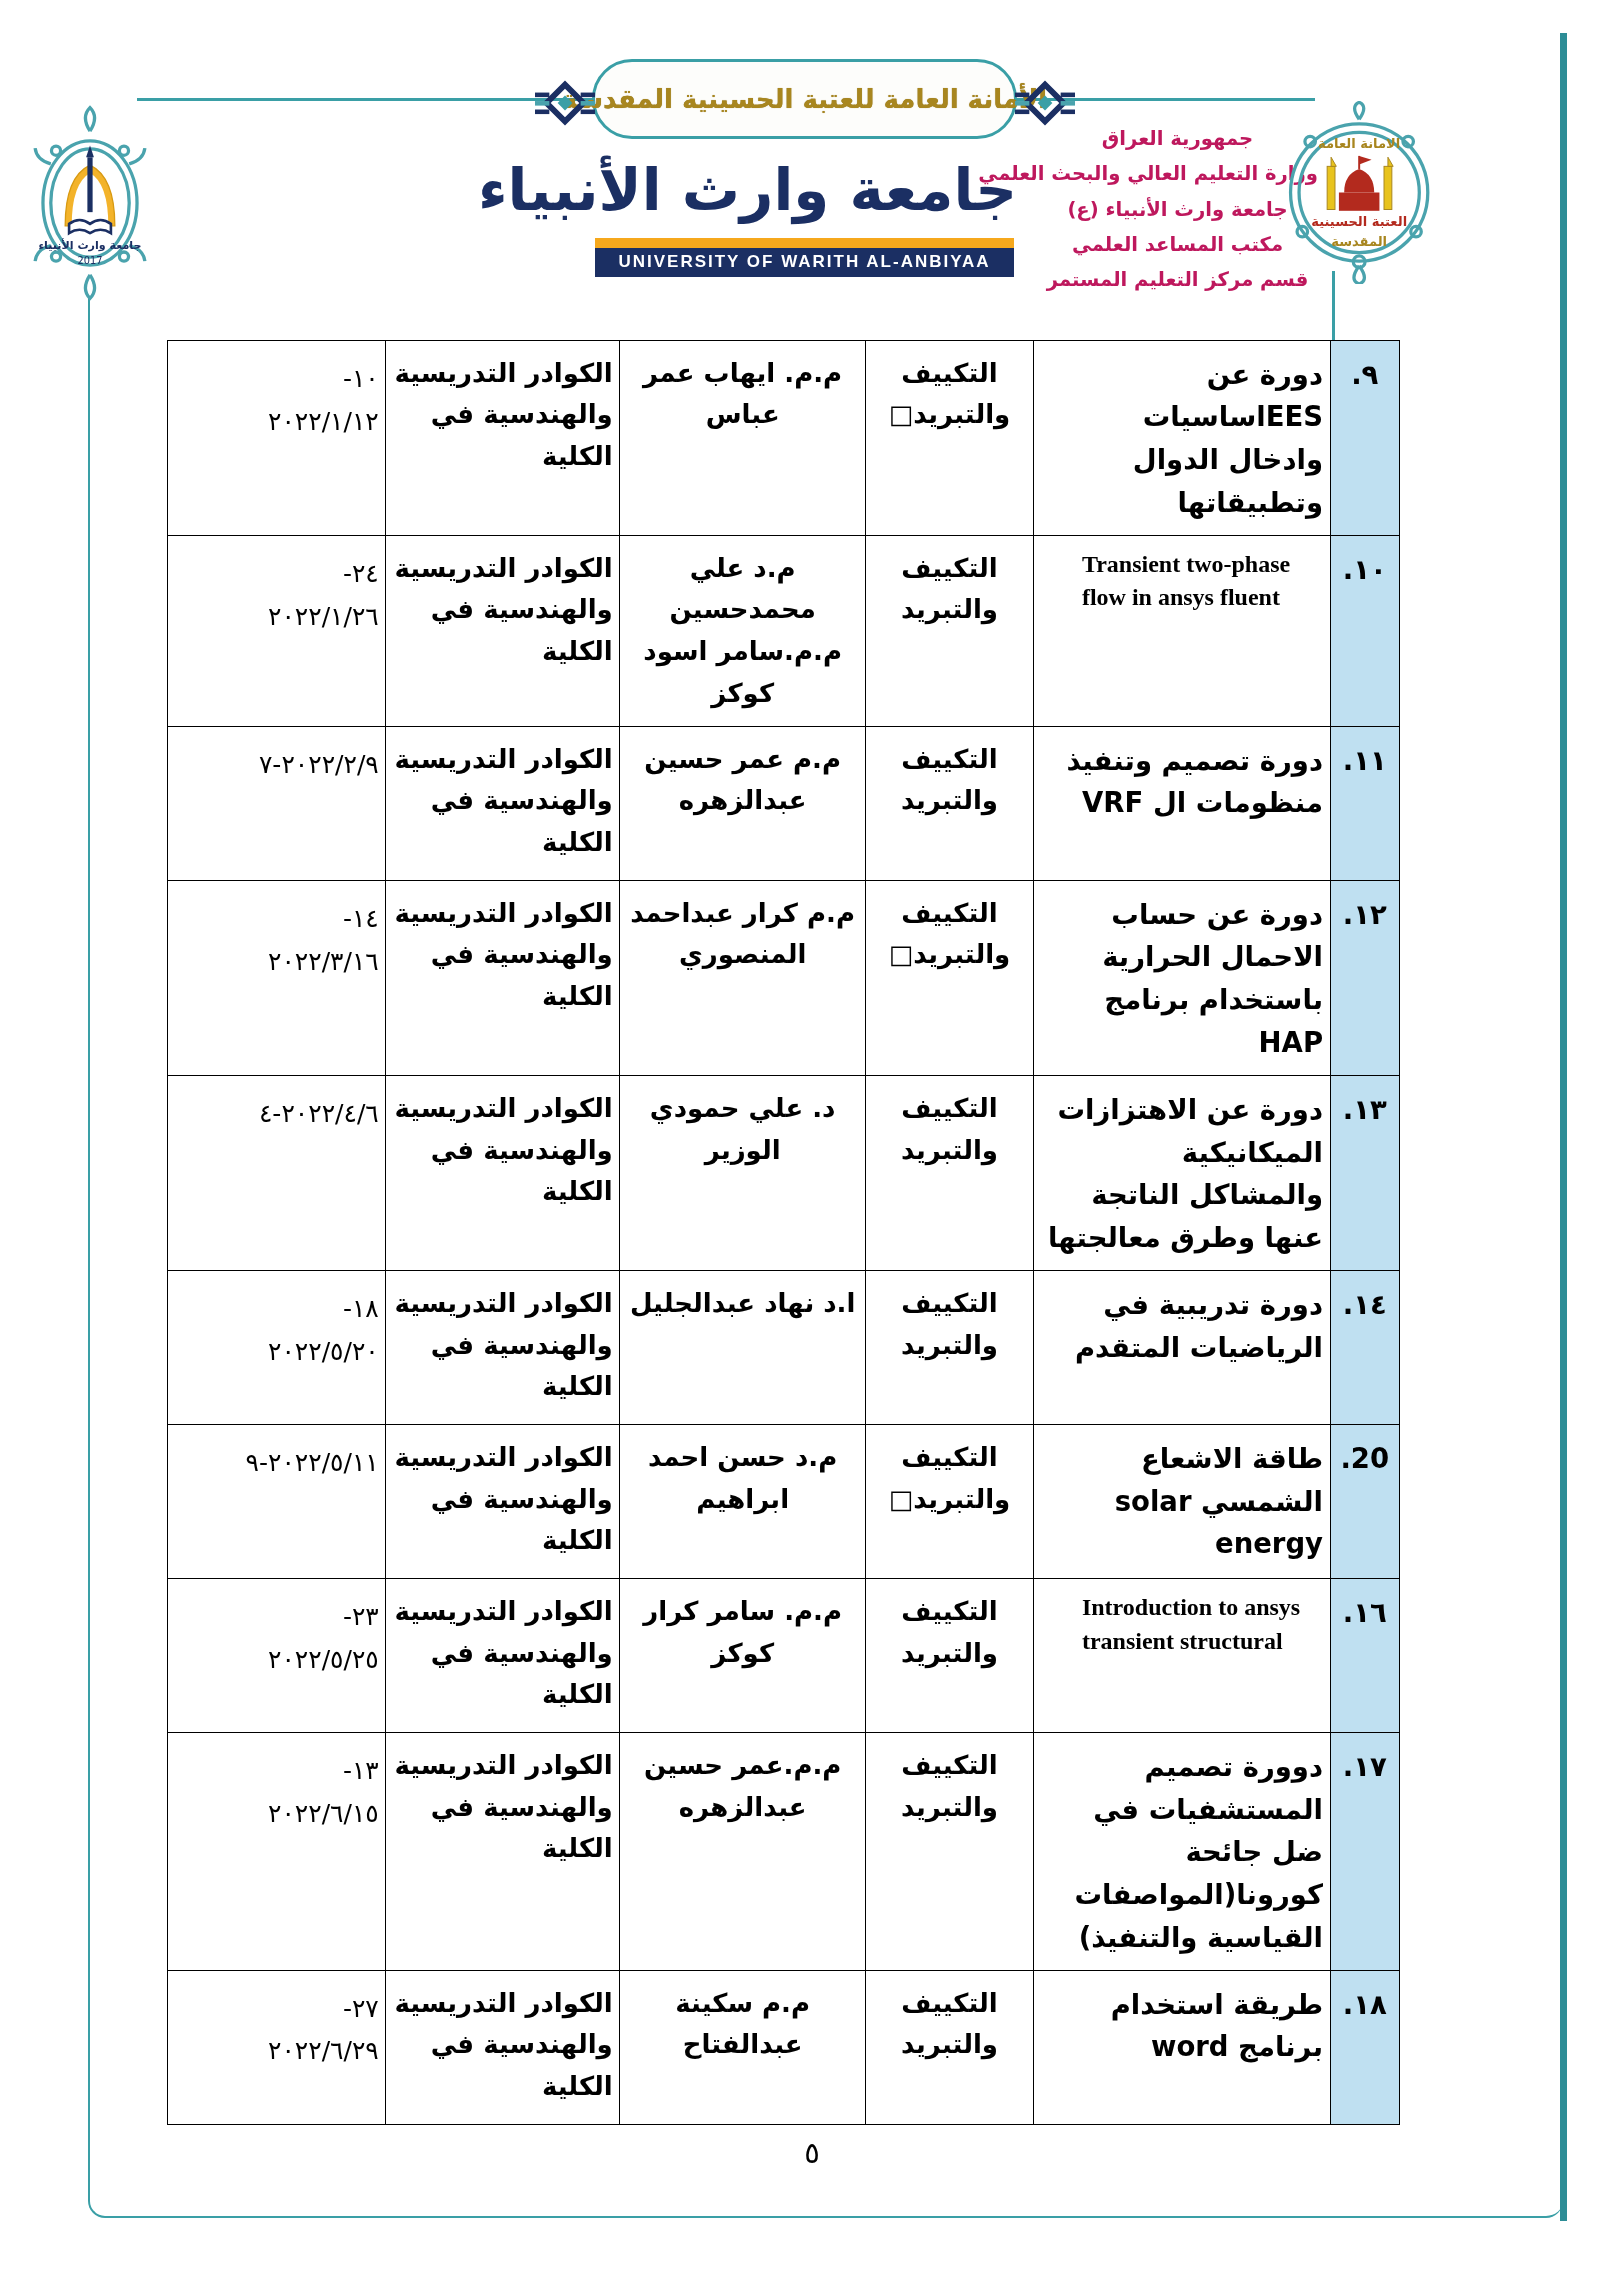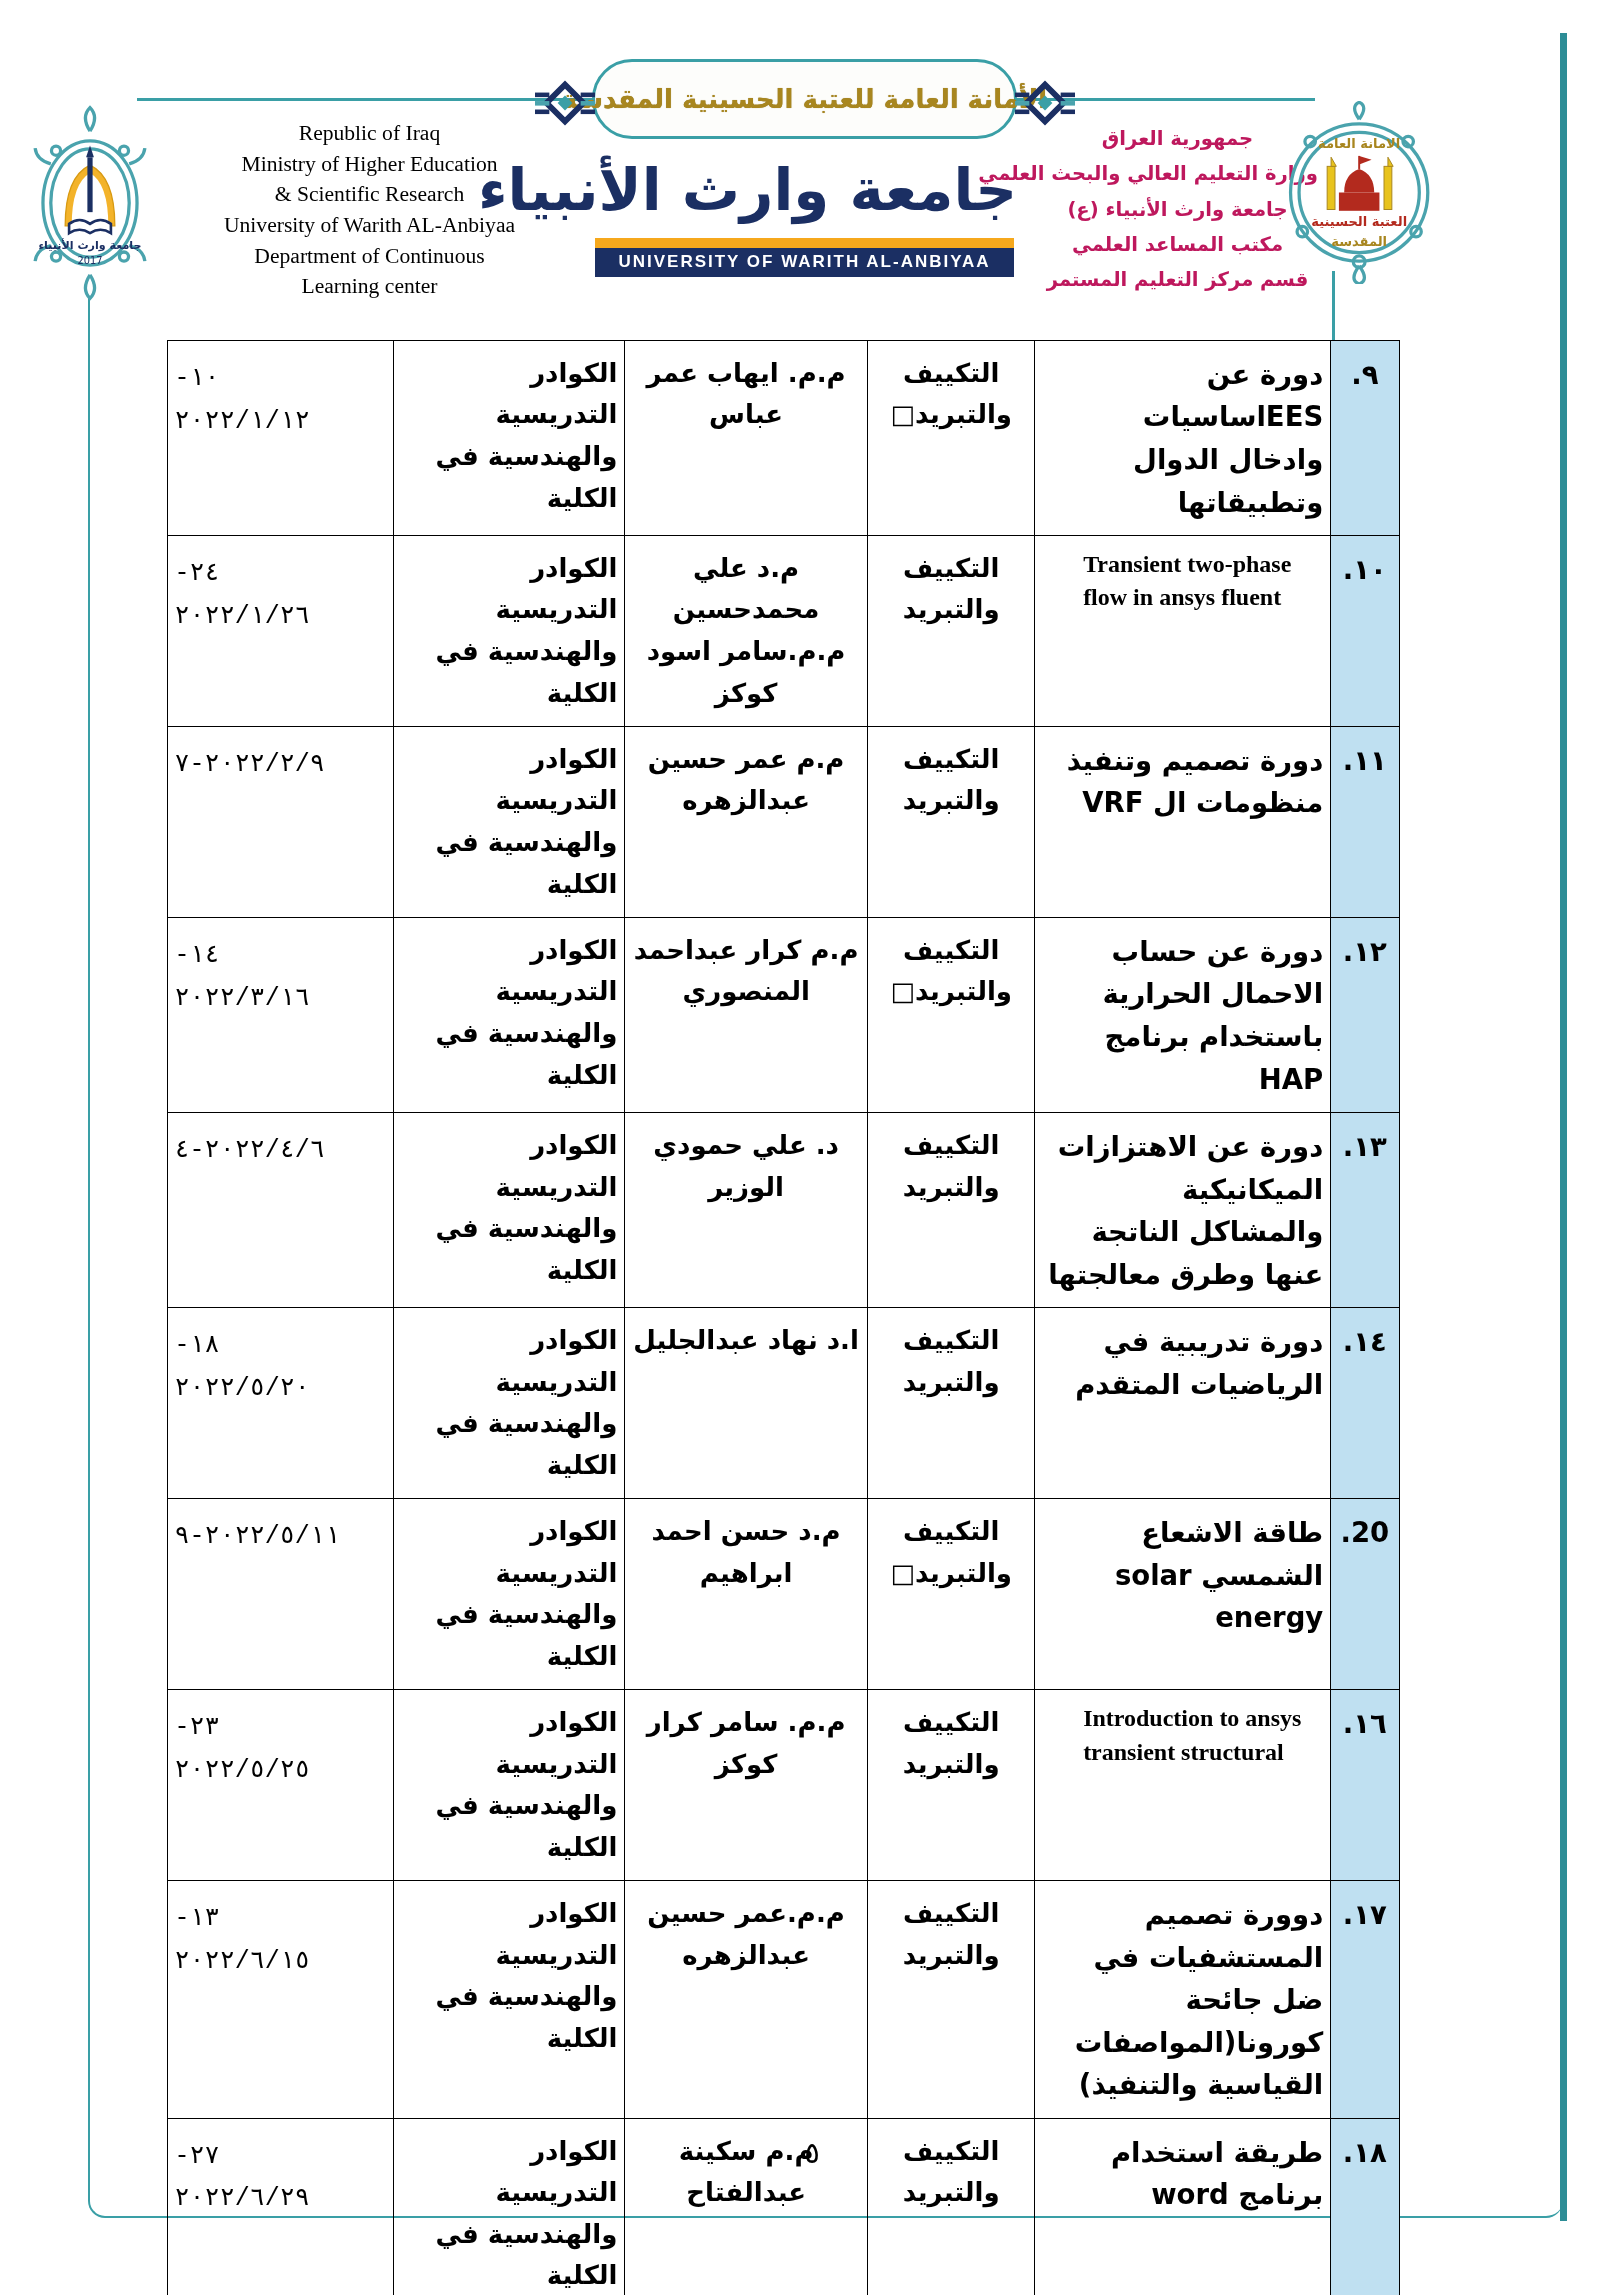--- a/index.html
+++ b/index.html
@@ -72,21 +72,21 @@
     border:1.3px solid #000;vertical-align:top;padding:11.8px 6.5px;
     font-weight:bold;color:#000;
   }
   .course-table tr{min-height:154px;}
   td.cell-num{width:58px;background:#bfe0f1;text-align:center;font-size:27.5px;padding-top:17px;}
   td.cell-course{width:254px;text-align:right;font-size:27.5px;line-height:1.55;}
   td.cell-course.en{direction:ltr;text-align:left;font-family:"Liberation Serif",serif;font-size:24px;line-height:1.4;padding-left:48px;}
   td.cell-dept{width:166px;text-align:center;font-size:26px;line-height:1.6;}
   td.cell-instr{width:264px;text-align:center;font-size:26px;line-height:1.6;margin-top:32px;}
   td.cell-aud{width:254px;text-align:right;font-size:26px;line-height:1.6;margin-top:44px;}
-  td.cell-date{width:231px;text-align:left;font-size:25px;font-weight:normal;line-height:1.7;padding-top:17px;font-family:Liberation Mono, monospace;}
+  td.cell-date{width:231px;text-align:right;font-size:25px;font-weight:normal;line-height:1.7;padding-top:17px;}
   .date-line{direction:ltr;unicode-bidi:isolate;}
   .row-height{height:154px;}
 
   
   .page-number{
     position:absolute;left:0;top:2136px;width:1624px;text-align:center;
     font-size:29px;color:#000;z-index:1;
   }
   svg text{font-family:"DejaVu Sans",sans-serif;}
 </style>
@@ -119,28 +119,20 @@
         <path d="M52 185 Q52 110 90 92 Q128 110 128 185 Z" fill="#f3b32a" stroke="#d89a12" stroke-width="2"></path>
         <path d="M62 185 Q62 120 90 104 Q118 120 118 185 Z" fill="#ffffff"></path>
         <rect x="86" y="80" width="8" height="84" fill="#1b2f63"></rect>
         <path d="M90 62 L96 80 L84 80 Z" fill="#1b2f63"></path>
         <path d="M58 182 Q74 170 90 182 Q106 170 122 182 L122 196 Q106 186 90 196 Q74 186 58 196 Z" fill="#ffffff" stroke="#1b2f63" stroke-width="4"></path>
         <text x="90" y="220" font-size="17" font-weight="bold" fill="#1b2f63" text-anchor="middle" direction="rtl">جامعة وارث الأنبياء</text>
         <text x="90" y="244" font-size="15" fill="#1b2f63" text-anchor="middle">2017</text>
       </svg>
     </div>
 
-    <div class="english-block">
-        <div>Republic of Iraq</div>
-        <div>Ministry of  Higher Education</div>
-        <div>&amp; Scientific Research</div>
-        <div>University of  Warith AL-Anbiyaa</div>
-        <div>Department of Continuous</div>
-        <div>Learning center</div>
-      </div>
 
     <div class="capsule">
       <span class="capsule-text">الأمانة العامة للعتبة الحسينية المقدسة</span>
     </div>
 
     <div class="knot knot-left">
       <svg viewBox="0 0 92 92" width="60" height="60">
         <rect x="26" y="26" width="40" height="40" fill="none" stroke="#1b2f63" stroke-width="9" transform="rotate(45 46 46)"></rect>
         <rect x="38" y="38" width="16" height="16" fill="#3a9fa6" transform="rotate(45 46 46)"></rect>
         <rect x="0" y="30" width="22" height="7" fill="#1b2f63"></rect>

